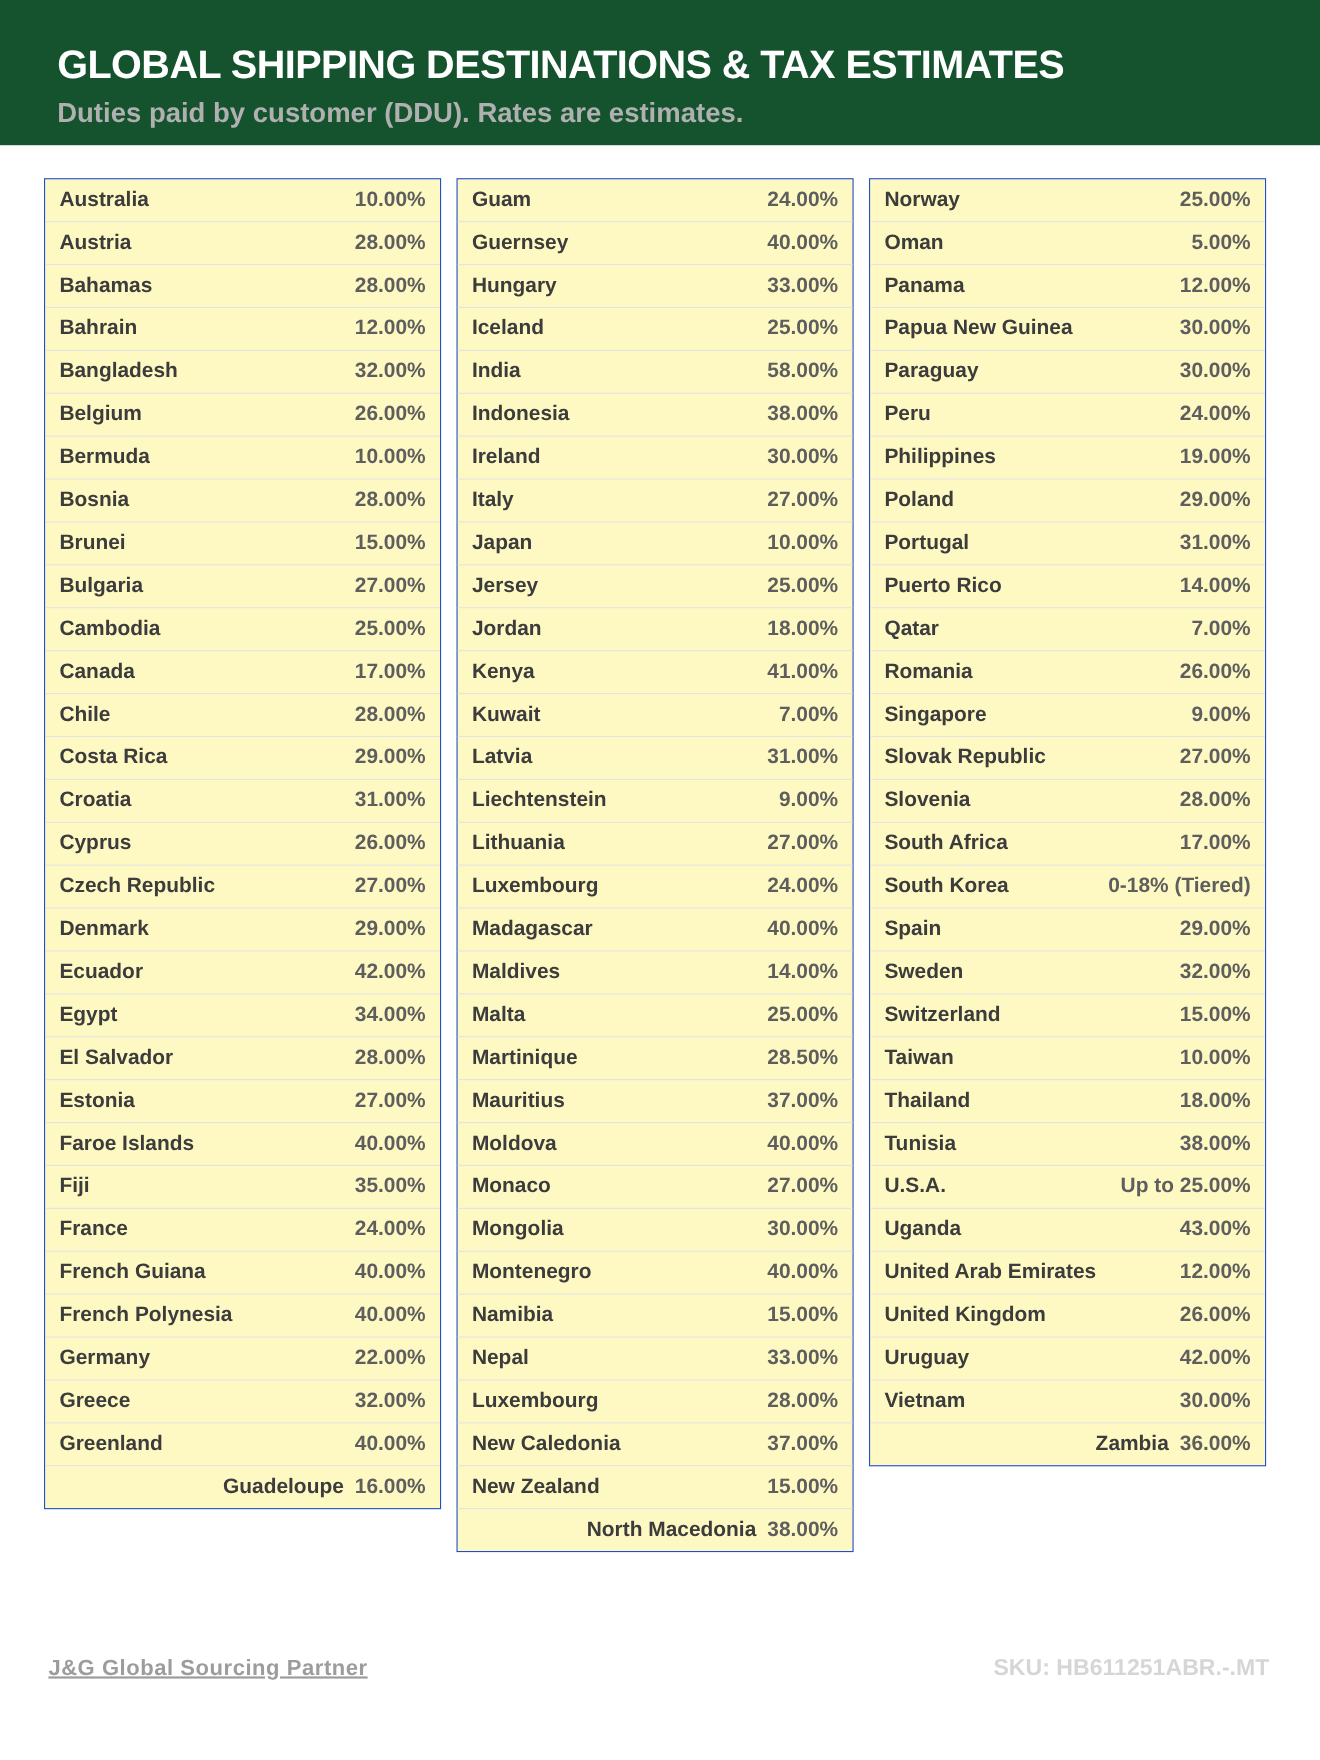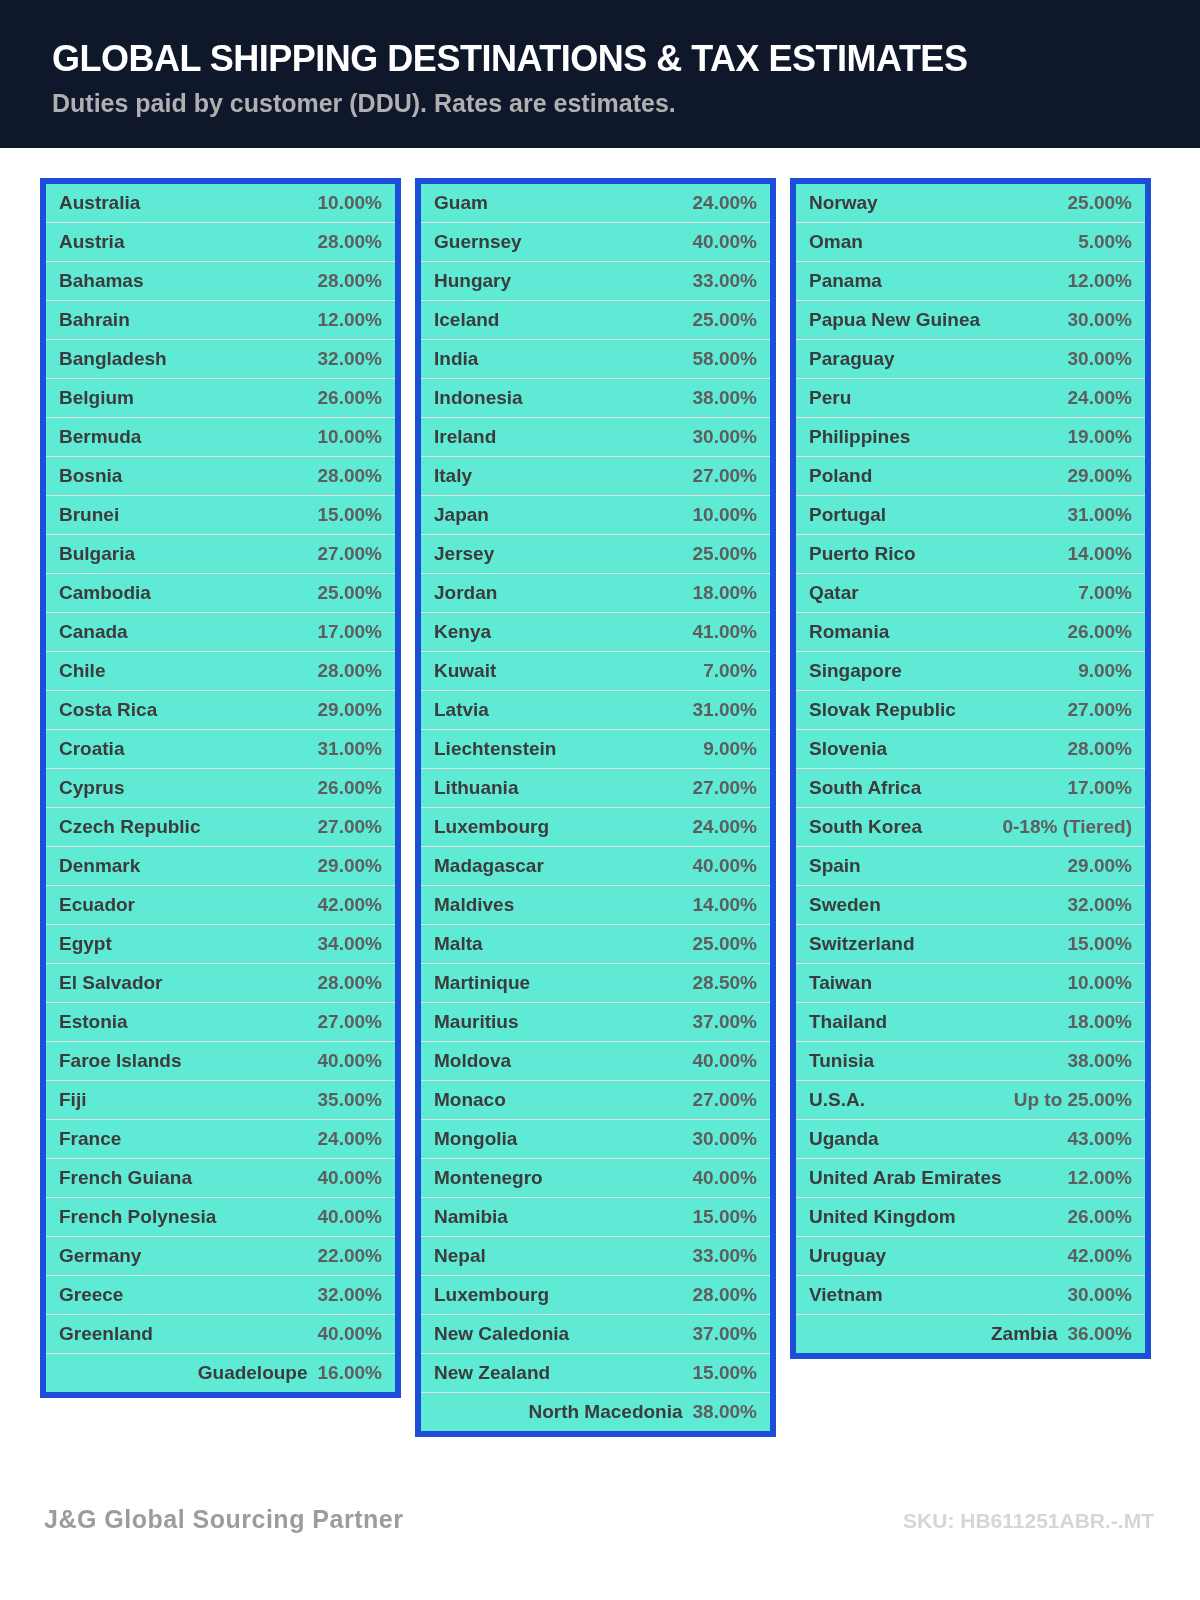--- a/index.html
+++ b/index.html
@@ -10,22 +10,22 @@
     width: 1200px;
     height: 1600px;
     background: #ffffff;
     overflow: hidden;
     font-family: "Liberation Sans", "DejaVu Sans", sans-serif;
     font-weight: bold;
     position: relative;
   }
   
   .header {
-    background: #0f172a;
-    height: 148px;
+    background: #14532d;
+    height: 132px;
     box-sizing: border-box;
     padding: 38px 52px 0 52px;
   }
   .header .title {
     color: #ffffff;
     font-size: 36px;
     letter-spacing: -0.5px;
     line-height: 42px;
     white-space: nowrap;
   }
@@ -38,22 +38,22 @@
   }
   
   .table-wrap {
     padding: 30px 49px 0 40px;
     display: grid;
     grid-template-columns: repeat(3, 1fr);
     column-gap: 14px;
     align-items: start;
   }
   .col {
-    border: 6px solid #1d4ed8;
-    background: #5eead4;
+    border: 1px solid #1d4ed8;
+    background: #fef9c3;
   }
   .row {
     display: flex;
     justify-content: space-between;
     align-items: baseline;
     padding: 8px 13px;
     border-bottom: 1px solid #e3e3e3;
     font-size: 19px;
     line-height: 22px;
     white-space: nowrap;
@@ -75,23 +75,24 @@
     left: 0;
     right: 0;
     top: 1505px;
     padding: 0 46px 0 44px;
     display: flex;
     justify-content: space-between;
     align-items: baseline;
   }
   .brand {
     color: #9c9c9c;
-    font-size: 25px;
+    font-size: 20px;
     letter-spacing: 0.5px;
     white-space: nowrap;
+    text-decoration: underline;
   }
   .sku {
     color: #d6d6d6;
     font-size: 21px;
     white-space: nowrap;
   }
 </style>
 </head>
 <body>
 

